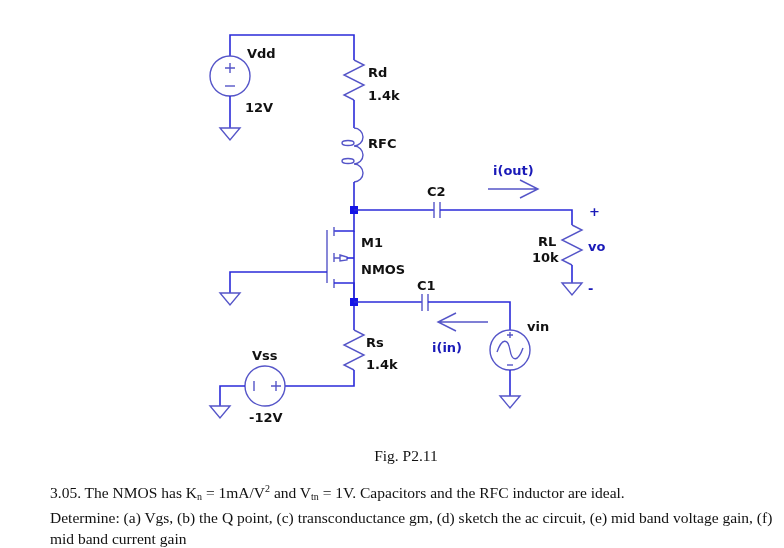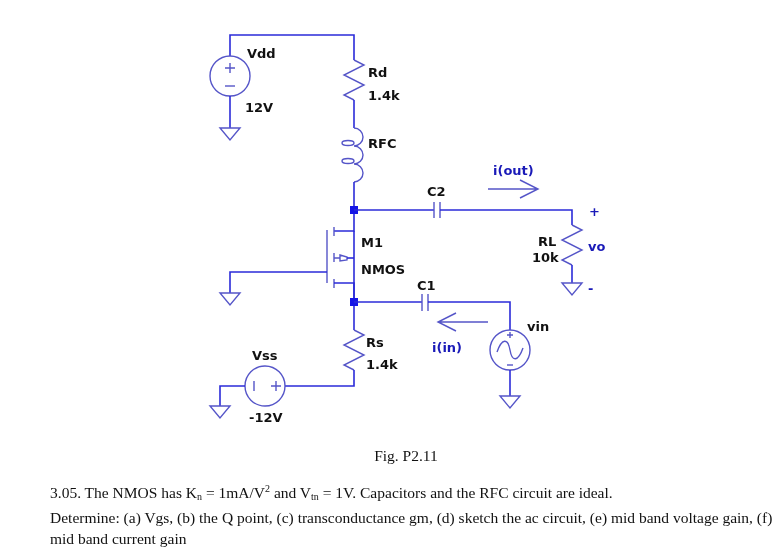--- a/index.html
+++ b/index.html
@@ -134,16 +134,16 @@
   </g>
 </svg>
 
 <div class="caption">
   <span>Fig. P2.11</span>
 </div>
 
 <div class="problem">
   <span>3.05.</span>
   <span>The NMOS has</span>
-  <span>K</span><sub>n</sub><span> = 1mA/V</span><sup>2</sup><span> and </span><span>V</span><sub>tn</sub><span> = 1V. Capacitors and the RFC circuit are ideal.</span>
+  <span>K</span><sub>n</sub><span> = 1mA/V</span><sup>2</sup><span> and </span><span>V</span><sub>tn</sub><span> = 1V. Capacitors and the RFC inductor are ideal.</span>
   <br>
   <span>Determine: (a) Vgs, (b) the Q point, (c) transconductance gm, (d) sketch the ac circuit, (e) mid band voltage gain, (f) mid band current gain</span>
 </div>
 
 </body></html>

